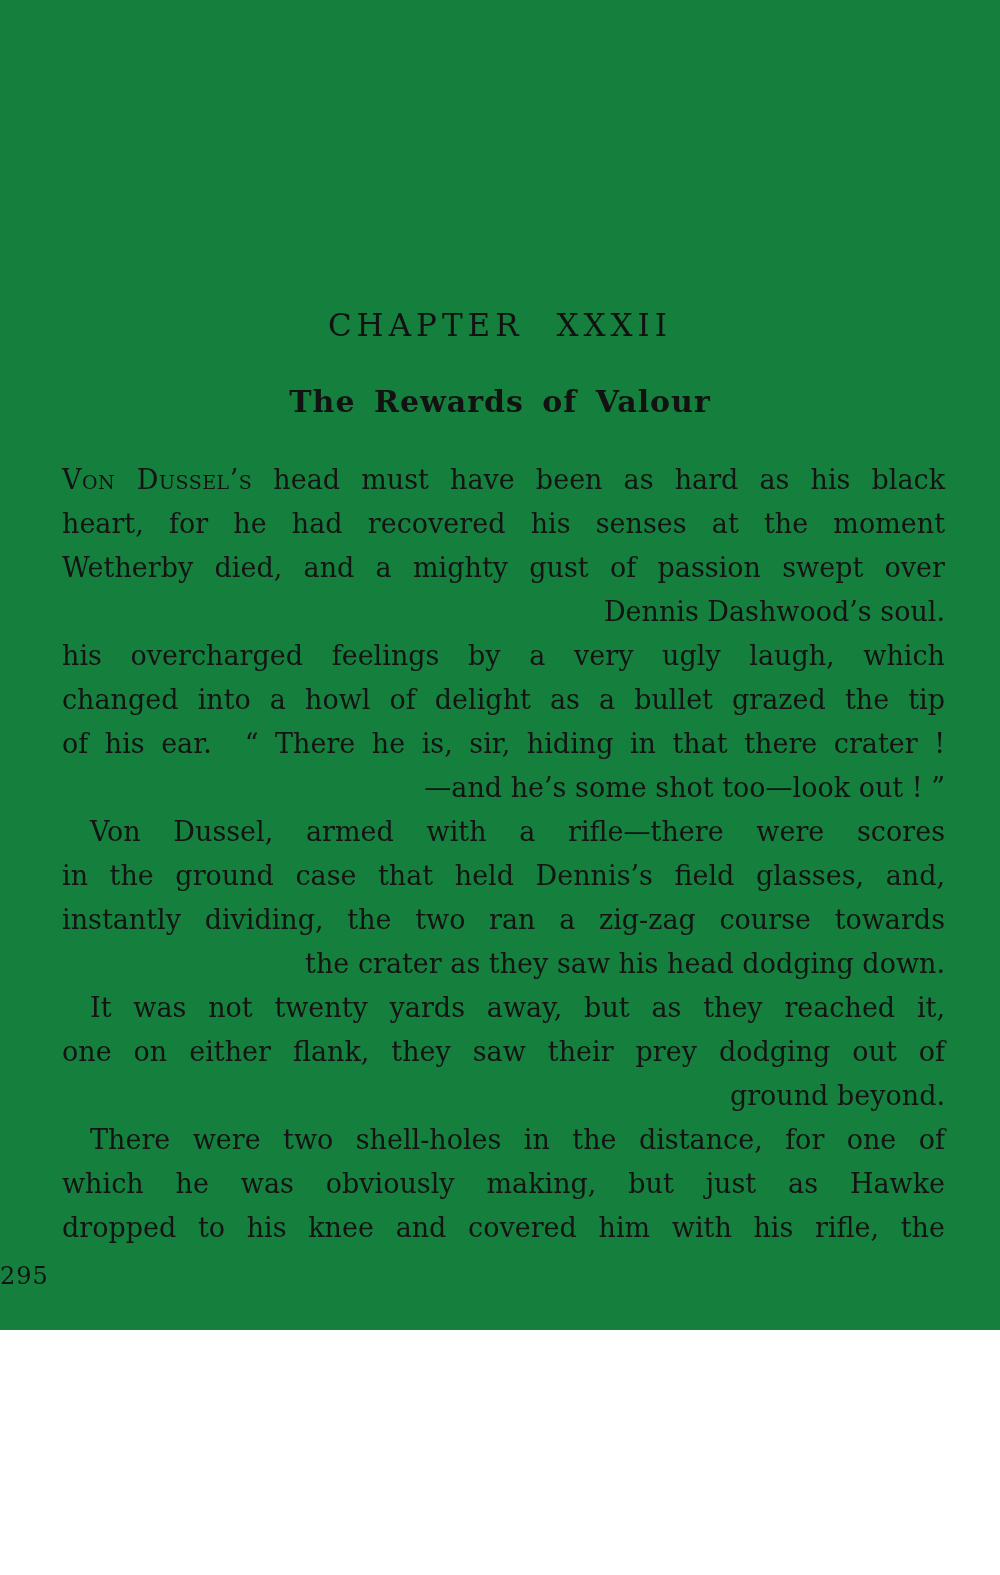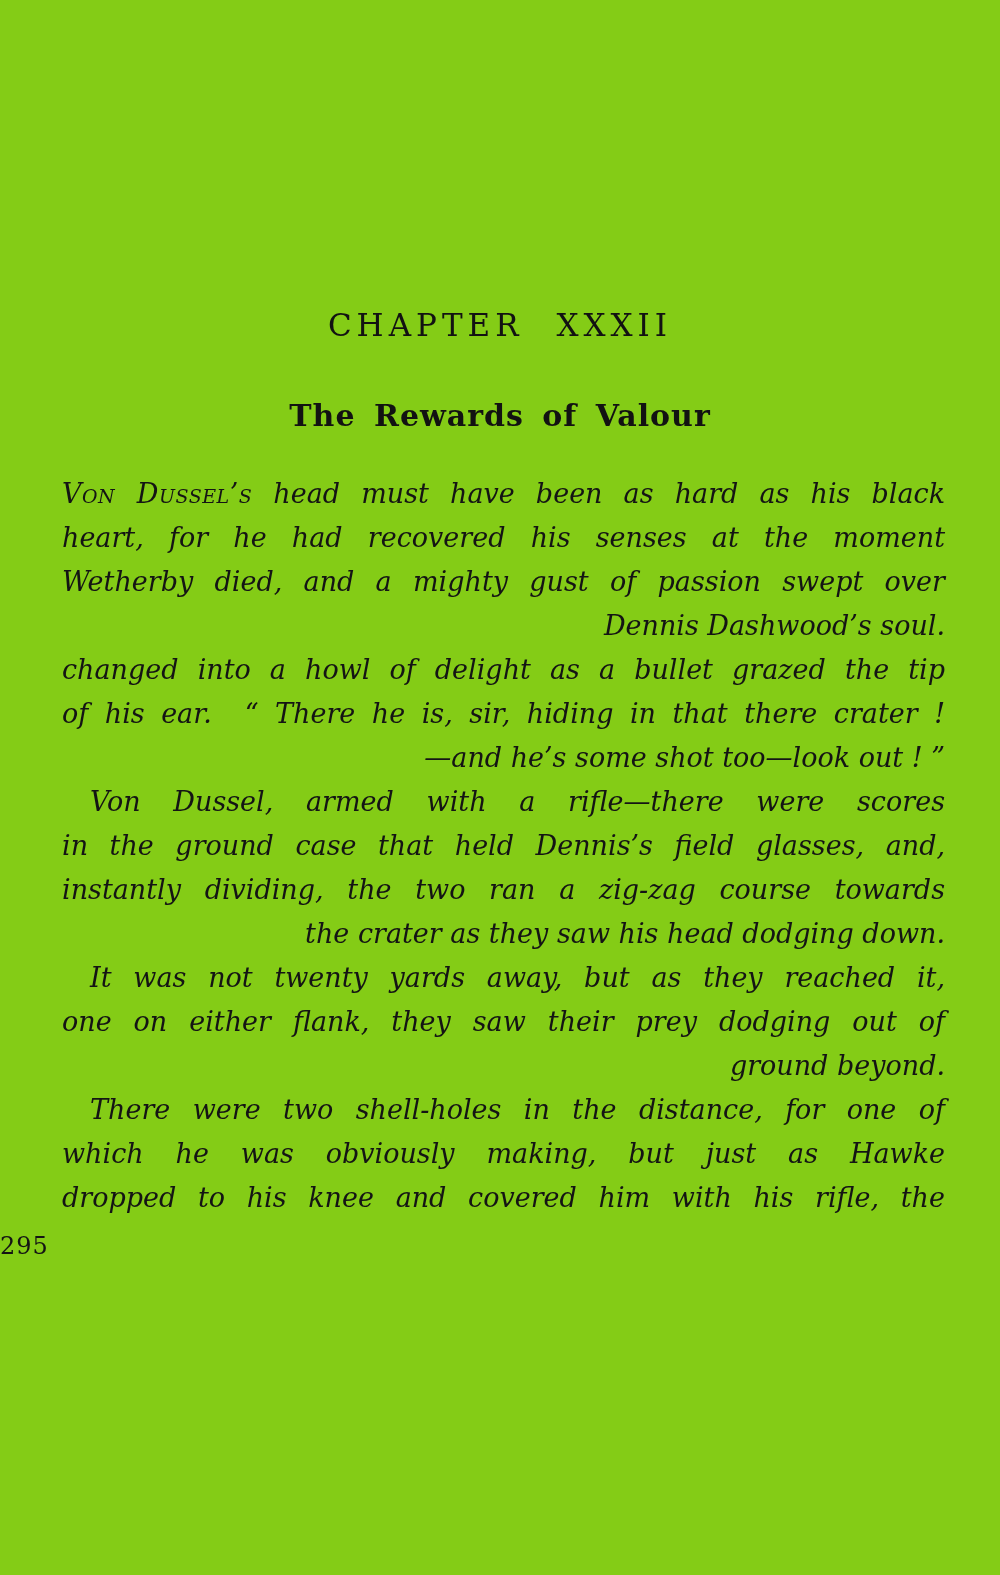--- a/index.html
+++ b/index.html
@@ -3,56 +3,56 @@
 <meta charset="utf-8">
 <style>
   html, body {
     margin: 0;
     padding: 0;
     background: #ffffff;
   }
   .page {
     position: relative;
     width: 1000px;
-    height: 1575px;
-    background: #84cc16;
+    height: 1330px;
+    background: #15803d;
     color: #161616;
     font-family: "DejaVu Serif", "Liberation Serif", serif;
     overflow: hidden;
   }
   .chapter {
     margin: 0;
     padding-top: 306px;
     text-align: center;
     font-size: 31px;
     font-weight: normal;
     letter-spacing: 5px;
     word-spacing: 18px;
     line-height: 38px;
     color: #121212;
   }
   .title {
-    margin: 52px 0 0 0;
+    margin: 38px 0 0 0;
     text-align: center;
     font-size: 30px;
     font-weight: bold;
     letter-spacing: 1px;
     word-spacing: 7px;
     line-height: 40px;
     color: #121212;
   }
   .body-text {
     margin-top: 36px;
     margin-left: 62px;
     width: 883px;
     font-size: 27px;
     line-height: 44px;
     color: #141414;
   }
-  .para { margin: 0; font-style: italic; }
+  .para { margin: 0; }
   .line {
     text-align: right;
     white-space: normal;
   }
   .line.j {
     text-align: justify;
     text-align-last: justify;
   }
   .line.indent {
     padding-left: 28px;
@@ -76,20 +76,21 @@
   <h1 class="chapter">CHAPTER XXXII</h1>
   <h2 class="title">The Rewards of Valour</h2>
   <div class="body-text">
       <div class="para">
         <div class="line j"><span class="smallcaps">Von Dussel’s</span> head must have been as hard as his black</div>
         <div class="line j">heart, for he had recovered his senses at the moment</div>
         <div class="line j">Wetherby died, and a mighty gust of passion swept over</div>
         <div class="line">Dennis Dashwood’s soul.</div>
       </div>
       <div class="para">
+        <div class="line j">his overcharged feelings by a very ugly laugh, which</div>
         <div class="line j">changed into a howl of delight as a bullet grazed the tip</div>
         <div class="line j">of his ear.&nbsp; “ There he is, sir, hiding in that there crater !</div>
         <div class="line">—and he’s some shot too—look out ! ”</div>
       </div>
       <div class="para">
         <div class="line j indent">Von Dussel, armed with a rifle—there were scores</div>
         <div class="line j">in the ground case that held Dennis’s field glasses, and,</div>
         <div class="line j">instantly dividing, the two ran a zig-zag course towards</div>
         <div class="line">the crater as they saw his head dodging down.</div>
       </div>

